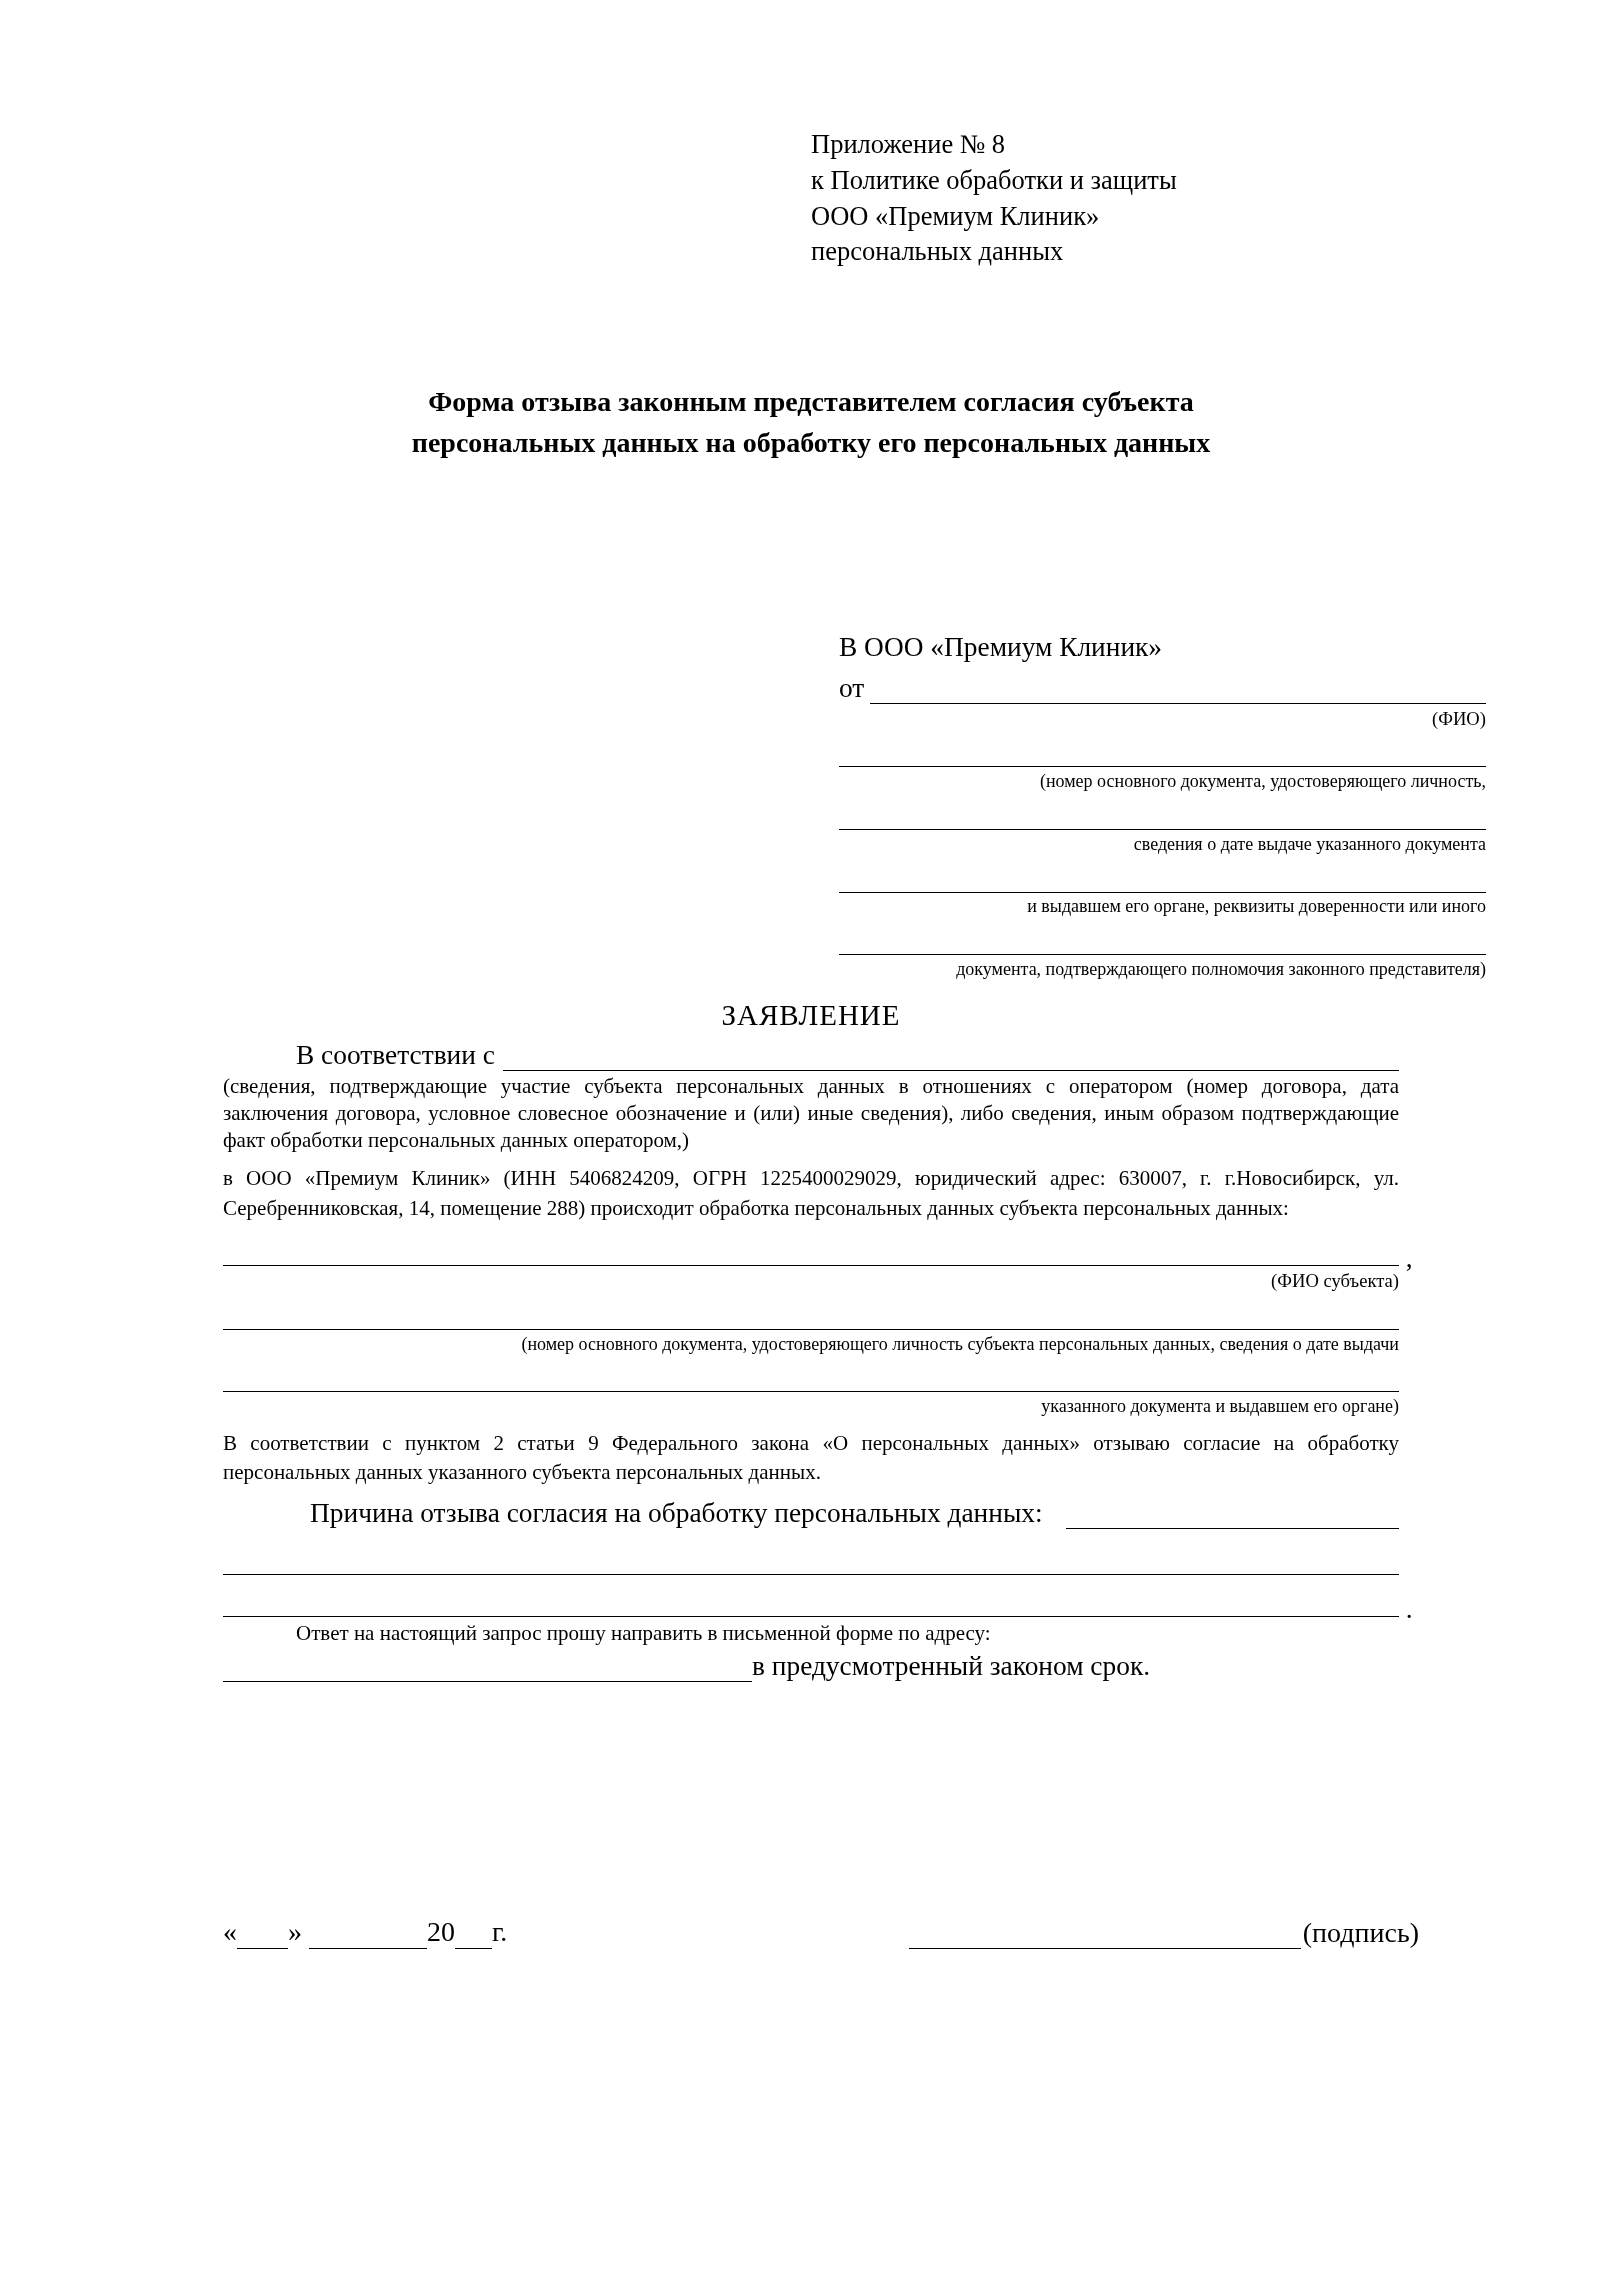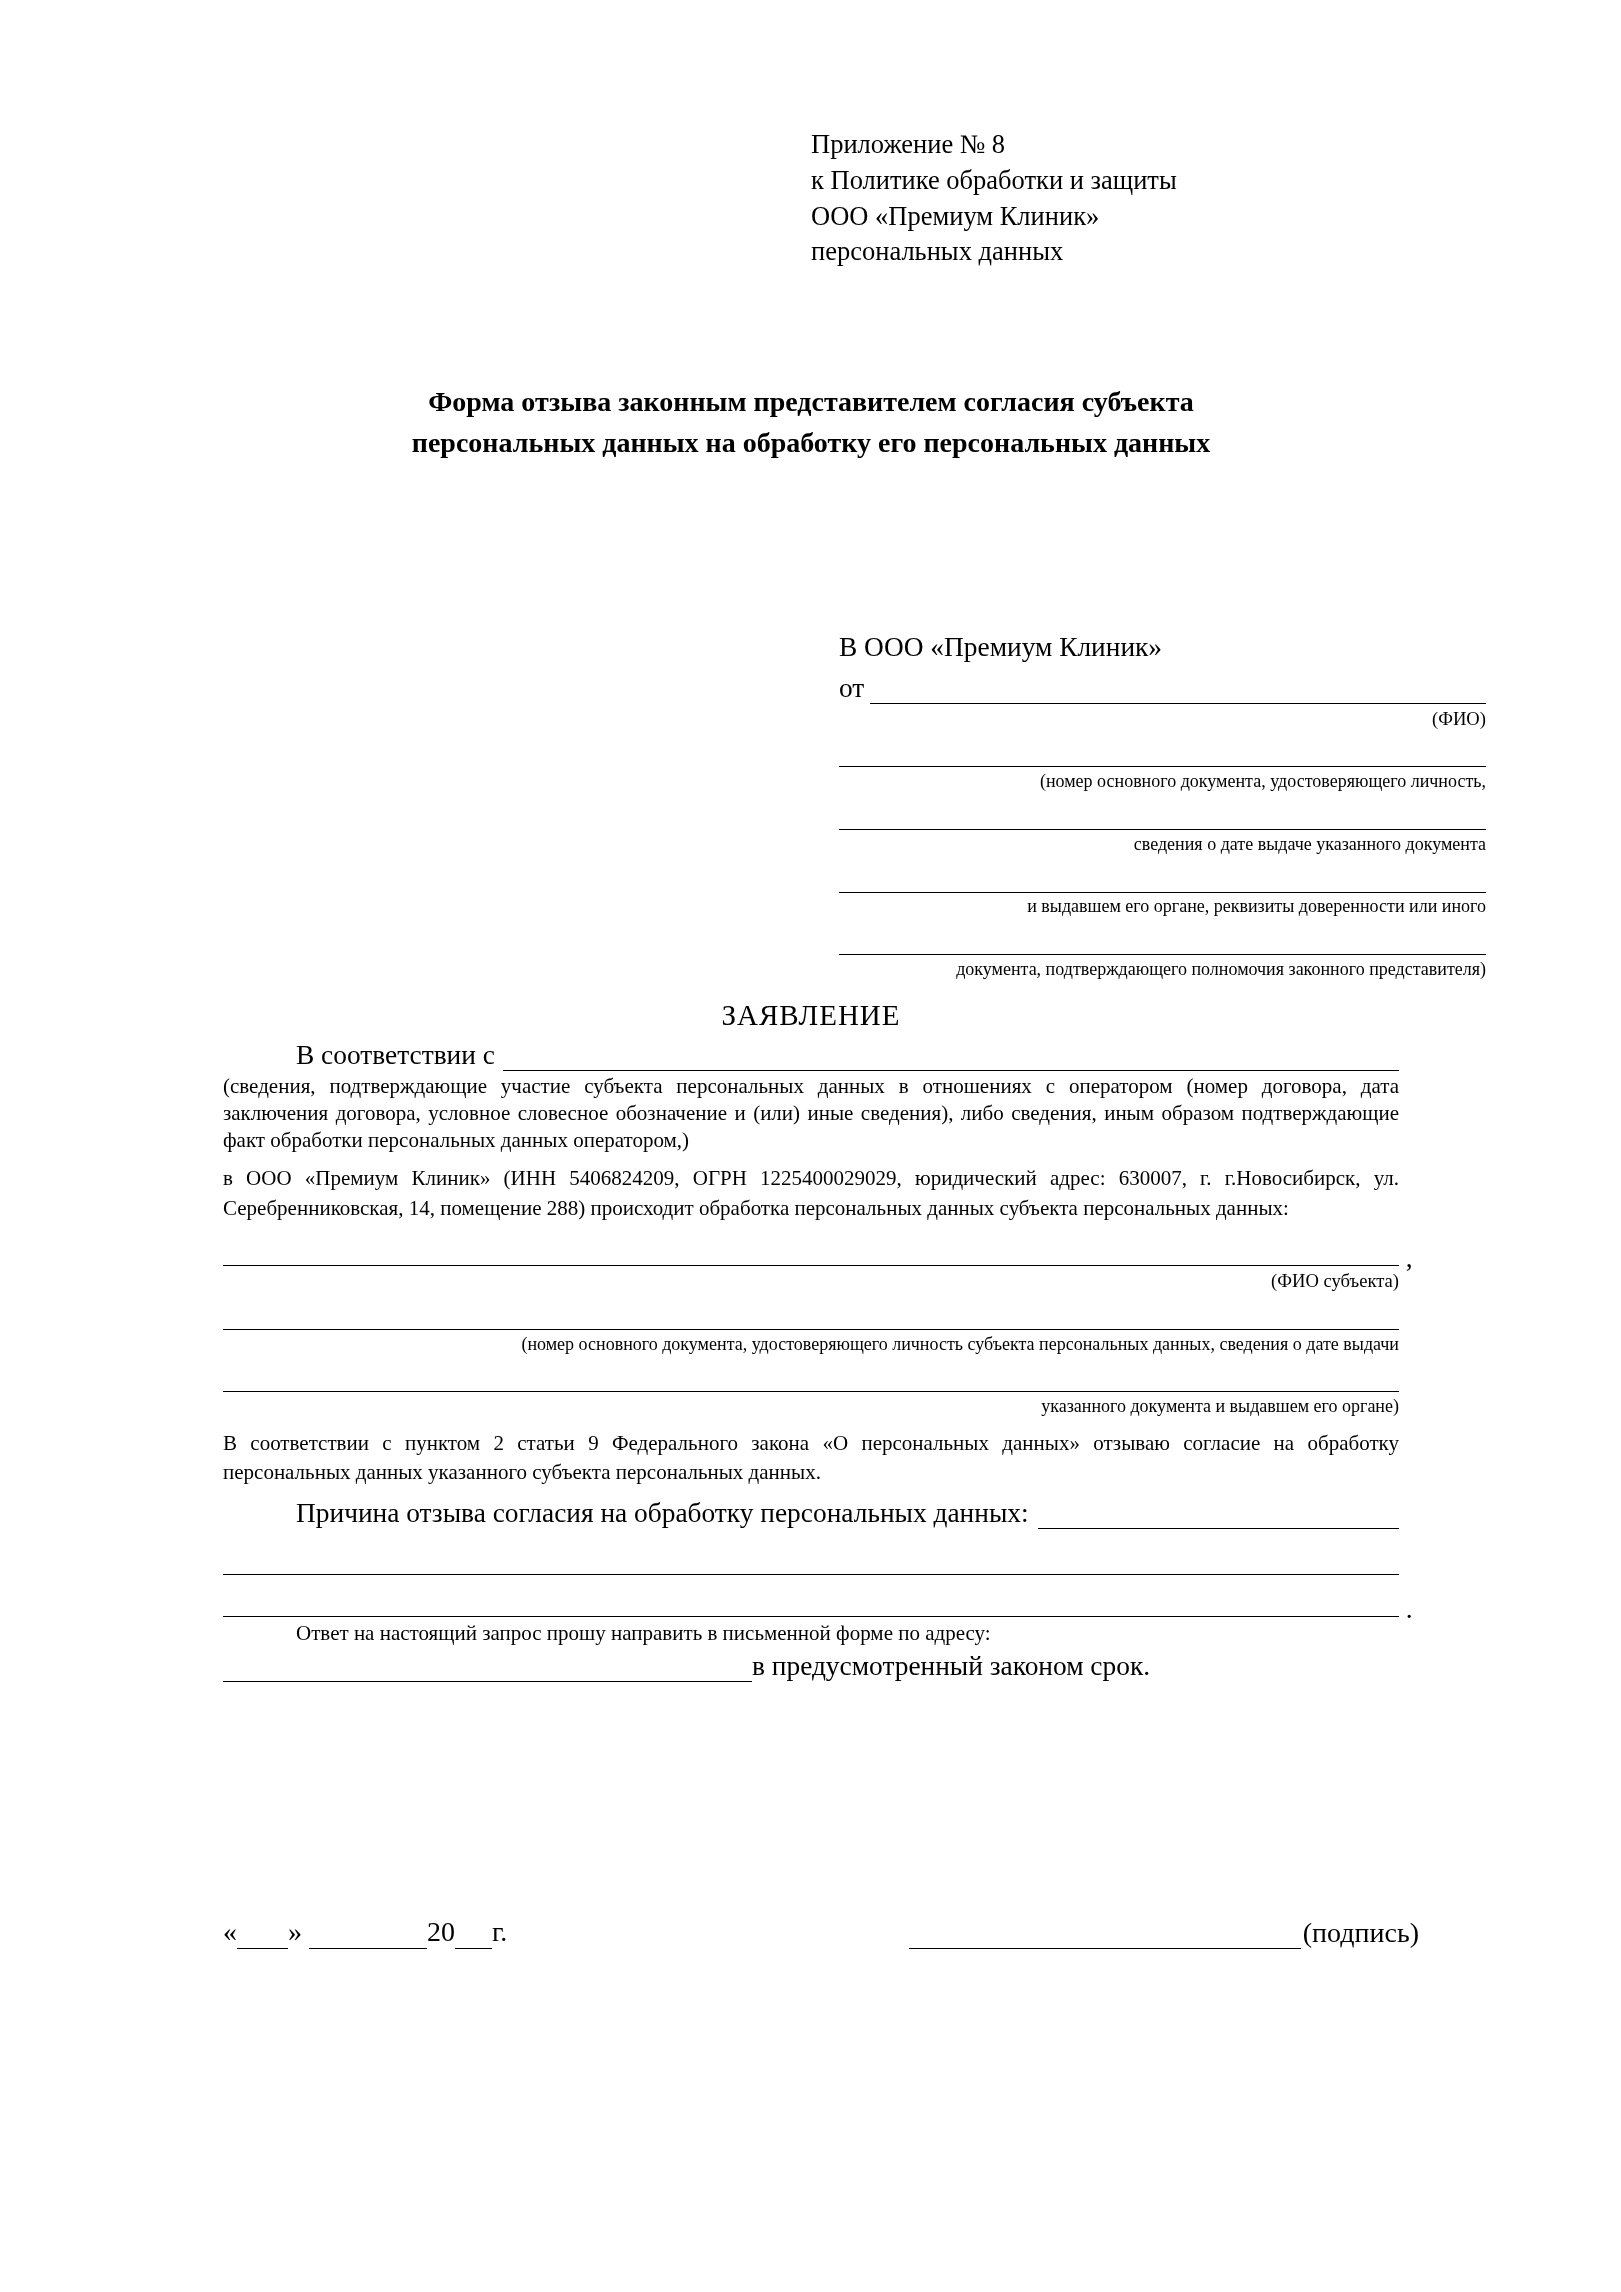--- a/index.html
+++ b/index.html
@@ -214,21 +214,21 @@
     <div class="caption">(ФИО субъекта)</div>
 
     <div class="rule-full"></div>
     <div class="caption small">(номер основного документа, удостоверяющего личность субъекта персональных данных, сведения о дате выдачи</div>
 
     <div class="rule-full"></div>
     <div class="caption small">указанного документа и выдавшем его органе)</div>
 
     <div class="para just">В соответствии с пунктом 2 статьи 9 Федерального закона «О персональных данных» отзываю согласие на обработку персональных данных указанного субъекта персональных данных.</div>
 
-    <div class="inline-rule-row" style="margin-top:9.8px;">
+    <div class="inline-rule-row" style="margin-top:9.8px;gap:14px;">
       <span class="indent"></span>
       <span class="lbl nowrap">Причина отзыва согласия на обработку персональных данных:</span>
       <span class="rule" style="margin-left:9.8px;"></span>
     </div>
 
     <div class="rule-full" style="margin-top:19.6px;"></div>
 
     <div class="sub-rule">
       <div class="rule-full"></div>
       <span class="dot-after">.</span>

